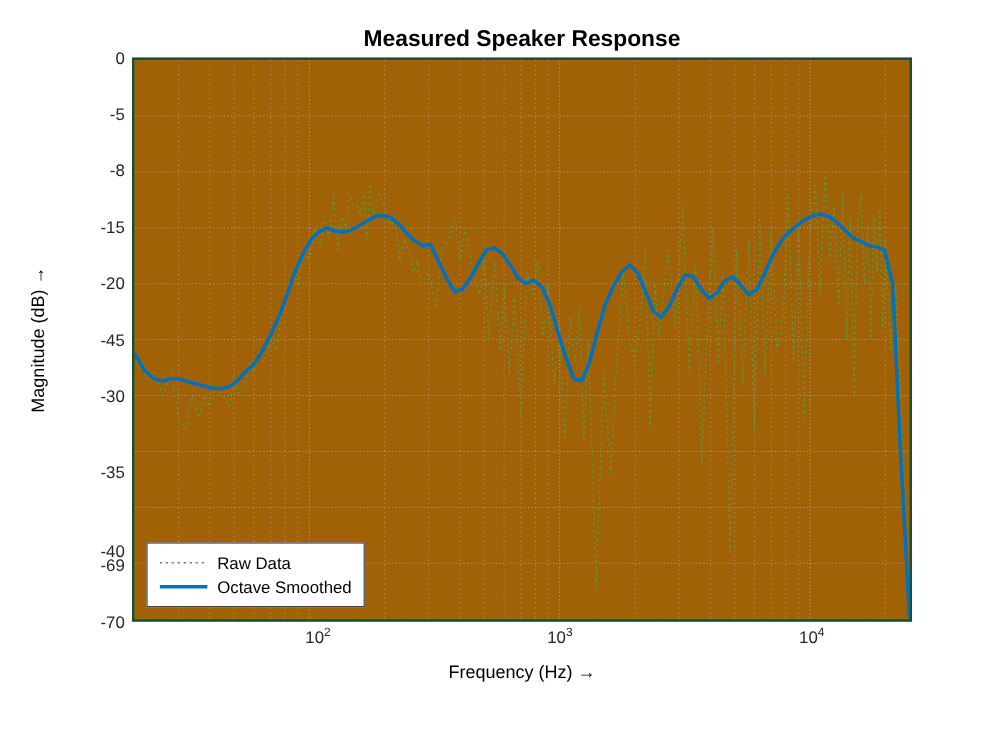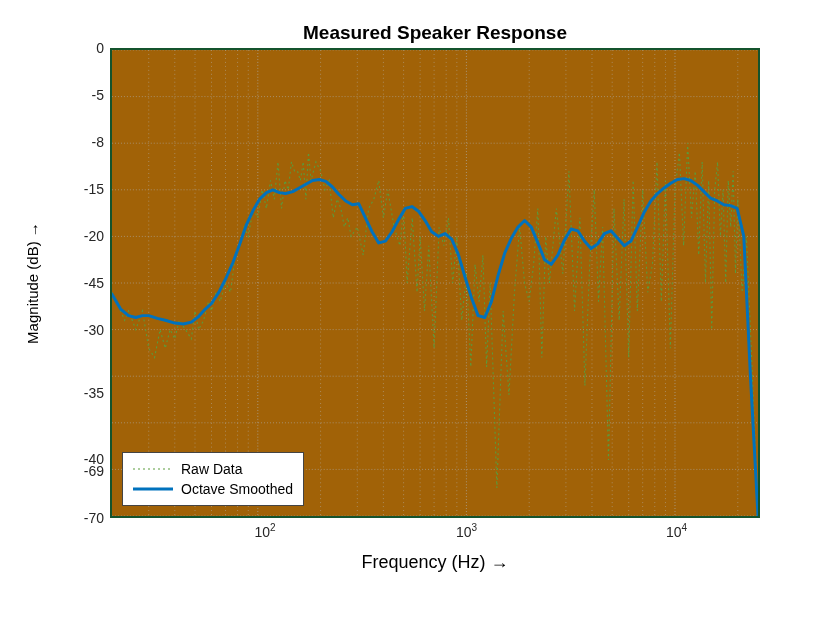--- a/index.html
+++ b/index.html
@@ -40,21 +40,21 @@
     font-weight: bold;
     font-size: 19px;
     color: #000;
   }
   .xlabel {
     position: absolute;
     top: 552px;
     left: 110px;
     width: 650px;
     text-align: center;
-    font-size: 18px;
+    font-size: 15px;
     color: #000;
   }
   .ylabel {
     position: absolute;
     left: 24px;
     top: 48px;
     width: 470px;
     height: 20px;
     text-align: center;
     font-size: 15px;

